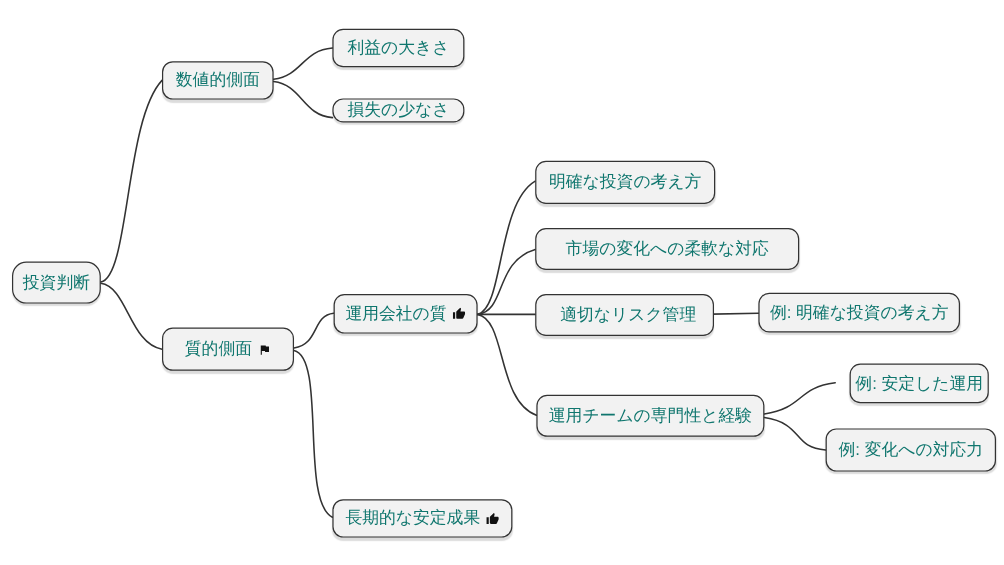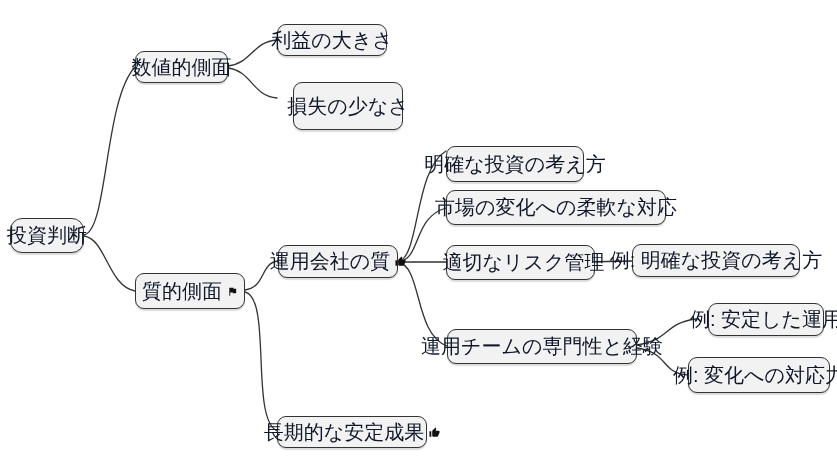--- a/index.html
+++ b/index.html
@@ -13,22 +13,22 @@
   .edges{position:absolute;left:0;top:0;width:837px;height:471px;}
   .edges path{fill:none;stroke:#333333;stroke-width:1.3;stroke-linecap:round;}
   .node{
     position:absolute;
     box-sizing:border-box;
     display:flex;align-items:center;justify-content:center;gap:5px;
     background:#f2f2f2;
     border:1.5px solid #333333;
     border-radius:9px;
     box-shadow:0 2px 1px rgba(0,0,0,0.14);
-    color:#0f172a;
-    font-size:20px;
+    color:#0f766e;
+    font-size:14px;
     white-space:nowrap;
     padding:0 4px;
   }
   .node.root{border-radius:12px;}
   .node .ic{display:inline-flex;align-items:center;}
   .node .ic svg{display:block;}
 </style>
 </head>
 <body>
 
@@ -55,21 +55,21 @@
   </div>
 
   <div class="node" style="left:135px;top:51px;width:93px;height:32px;">
     <span>数値的側面</span>
   </div>
 
   <div class="node" style="left:277px;top:24px;width:110px;height:32px;">
     <span>利益の大きさ</span>
   </div>
 
-  <div class="node" style="left:277px;top:82px;width:110px;height:48px;margin-left:16px;">
+  <div class="node" style="left:277px;top:82px;width:110px;height:20px;">
     <span>損失の少なさ</span>
   </div>
 
   <div class="node" style="left:135px;top:273px;width:110px;height:36px;">
     <span>質的側面</span>
     <span class="ic">
       <svg width="11" height="11" viewBox="0 0 24 24">
           <path fill="#111111" d="M14.4 6L14 4H5v17h2v-7h5.6l.4 2h7V6z"></path>
         </svg>
     </span>
@@ -77,21 +77,21 @@
 
   <div class="node" style="left:278px;top:245px;width:120px;height:33px;text-align:right;">
     <span>運用会社の質</span>
     <span class="ic">
       <svg width="11" height="11" viewBox="0 0 24 24">
           <path fill="#111111" d="M1 21h4V9H1v12zm22-11c0-1.1-.9-2-2-2h-6.31l.95-4.57.03-.32c0-.41-.17-.79-.44-1.06L14.17 1 7.59 7.59C7.22 7.95 7 8.45 7 9v10c0 1.1.9 2 2 2h9c.83 0 1.54-.5 1.84-1.22l3.02-7.05c.09-.23.14-.47.14-.73v-2z"></path>
         </svg>
     </span>
   </div>
 
-  <div class="node" style="left:446px;top:146px;width:138px;height:36px;">
+  <div class="node" style="left:446px;top:134px;width:150px;height:36px;">
     <span>明確な投資の考え方</span>
   </div>
 
   <div class="node" style="left:446px;top:190px;width:220px;height:35px;">
     <span>市場の変化への柔軟な対応</span>
   </div>
 
   <div class="node" style="left:446px;top:245px;width:149px;height:35px;padding-left:10px;">
     <span>適切なリスク管理</span>
   </div>

